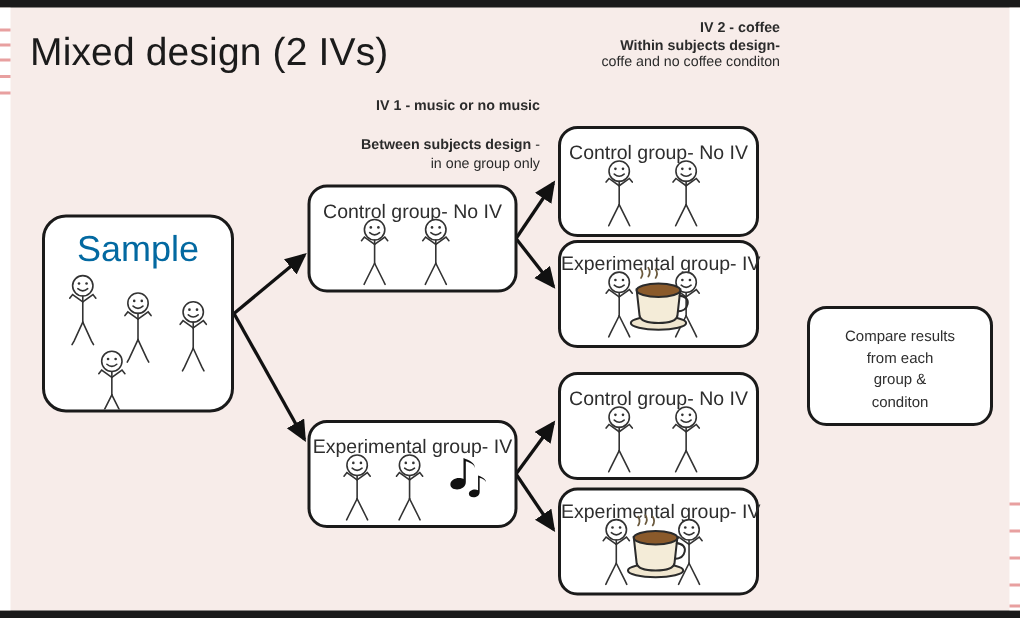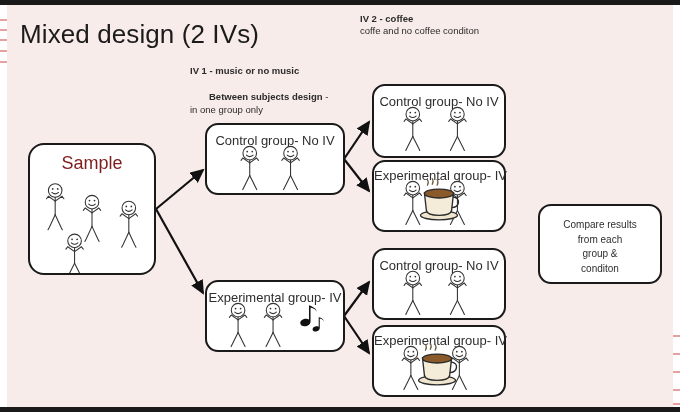--- a/index.html
+++ b/index.html
@@ -42,21 +42,21 @@
     left: 20px;
     top: 14px;
     font-size: 26px;
     color: #1b1b1b;
     letter-spacing: 0.1px;
     white-space: nowrap;
   }
 
   .hdr {
     position: absolute;
-    text-align: left;
+    text-align: right;
     color: #2b2b2b;
     line-height: 1.22;
   }
   .hdr .b { font-weight: bold; font-size: 9.5px; display: block; }
   .hdr .n { font-weight: normal; font-size: 9.5px; display: block; }
   .hdr .bn { font-weight: bold; font-size: 9.5px; padding-left: 19px; }
   .hdr .nn { font-weight: normal; font-size: 9.5px; }
 
   .box {
     position: absolute;
@@ -68,22 +68,22 @@
   .box-label {
     position: absolute;
     left: 0;
     right: 0;
     text-align: center;
     font-size: 13px;
     color: #2e2e2e;
     white-space: nowrap;
   }
   .box-label.big {
-    font-size: 18px;
-    color: #7f1d1d;
+    font-size: 24px;
+    color: #0369a1;
   }
   .fig-layer {
     position: absolute;
     left: 0; top: 0; right: 0; bottom: 0;
     pointer-events: none;
   }
   .compare-text {
     position: absolute;
     left: 0; right: 0;
     top: 12px;
@@ -125,20 +125,21 @@
     <span class="b">IV 1 - music or no music</span>
     <span style="display:block; height:8px;"></span>
     <span style="display:block;">
       <span class="bn">Between subjects design</span><span class="nn"> -</span>
     </span>
     <span class="n">in one group only</span>
   </div>
 
   <div class="hdr" style="left:360px; top:8px; width:160px;">
     <span class="b">IV 2 - coffee</span>
+    <span class="b">Within subjects design-</span>
     <span class="n">coffe and no coffee conditon</span>
   </div>
 
   <svg class="arrows" viewBox="0 0 680 412">
     <defs>
       <marker id="ah" markerWidth="7" markerHeight="7" refX="5.6" refY="3" orient="auto">
         <path d="M0,0 L6.5,3 L0,6 z" fill="#111"></path>
       </marker>
     </defs>
 

